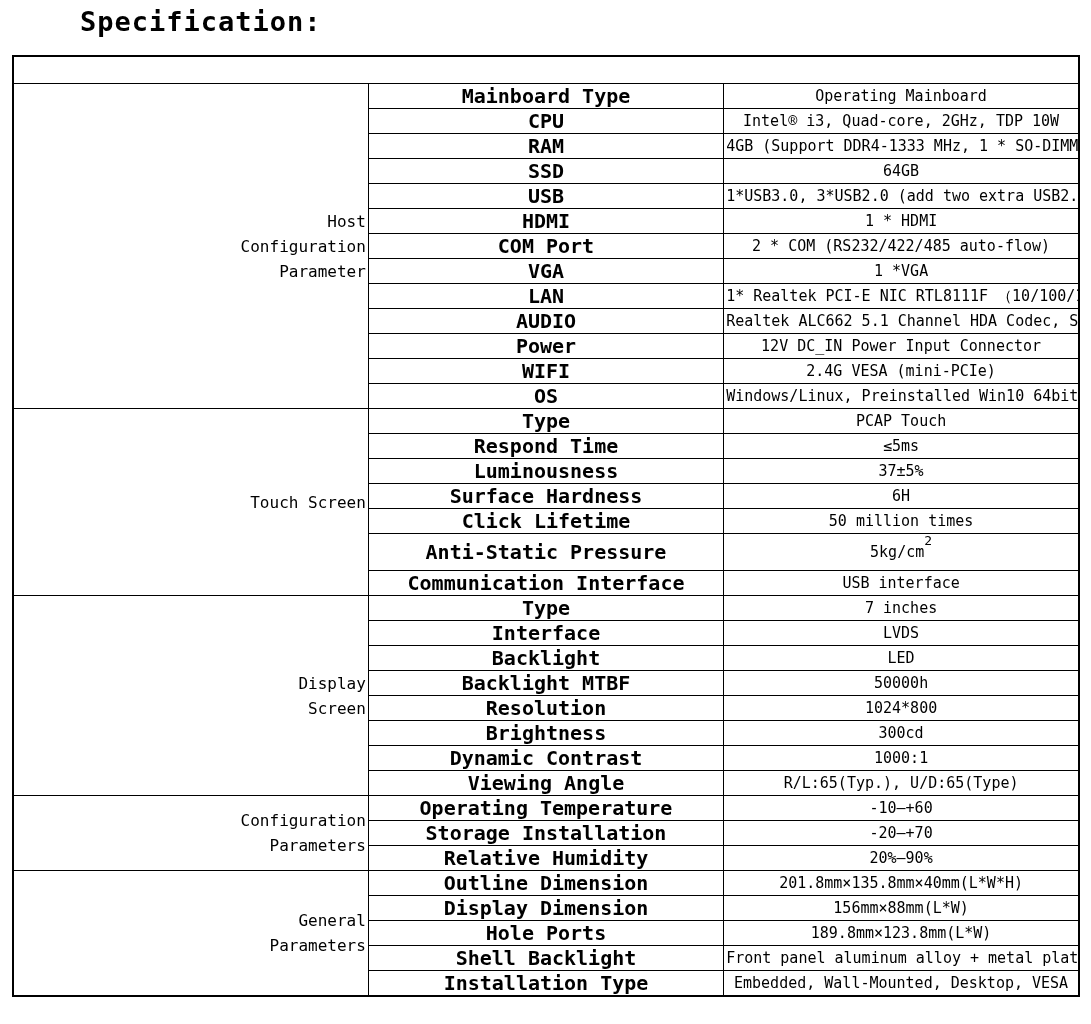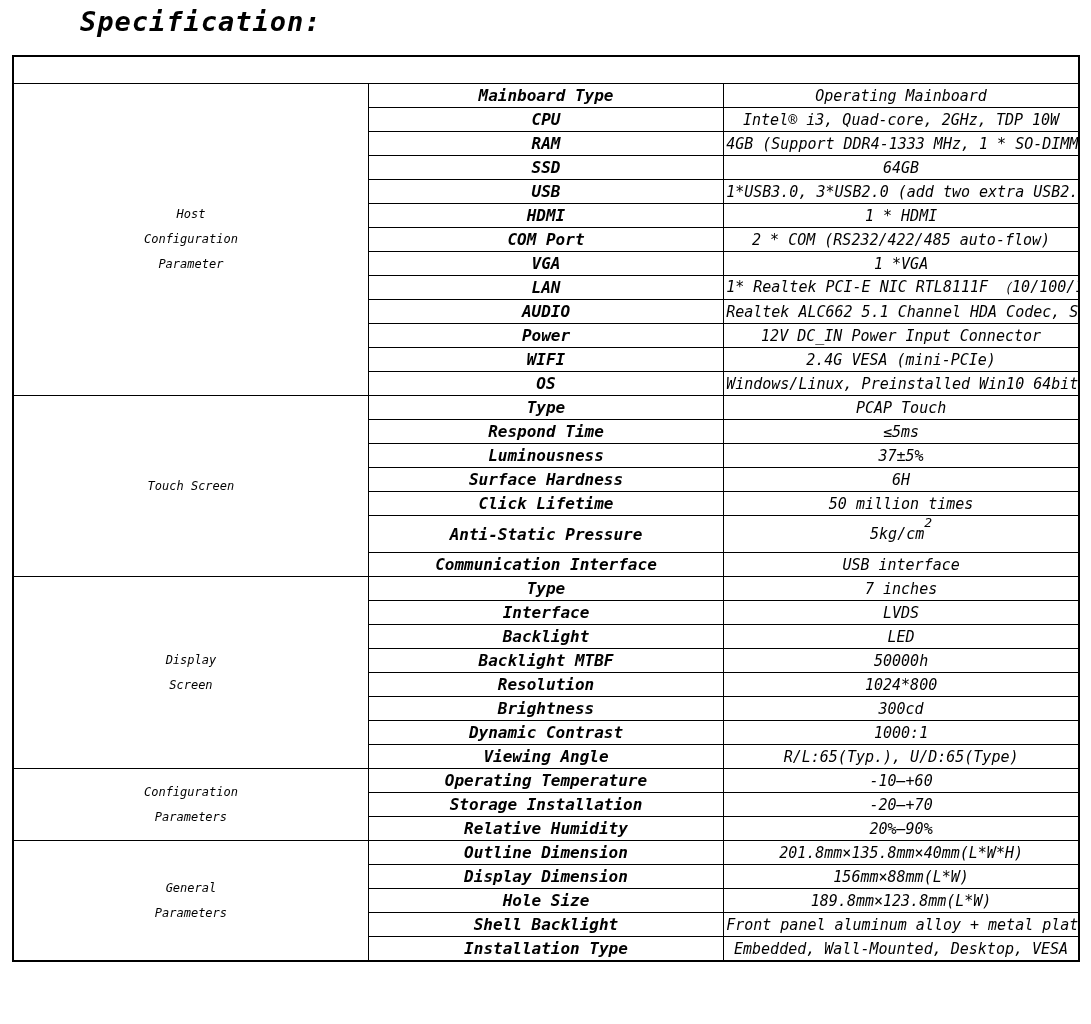--- a/index.html
+++ b/index.html
@@ -9,21 +9,20 @@
     width: 1091px;
     height: 1024px;
     font-family: "DejaVu Sans Mono", "Liberation Mono", monospace;
     color: #000000;
   }
   .page {
     position: relative;
     width: 1091px;
     height: 1024px;
     overflow: hidden;
-    font-style: italic;
   }
   .title {
     position: absolute;
     left: 80px;
     top: 6px;
     font-size: 27px;
     font-weight: bold;
     letter-spacing: 1px;
     white-space: nowrap;
   }
@@ -44,28 +43,29 @@
     text-align: center;
     vertical-align: middle;
     overflow: hidden;
     white-space: nowrap;
   }
   tr.blank-row td { height: 26px; }
   tr.data-row td { height: 23px; }
   tr.data-row.tall td { height: 36px; }
   td.cat {
     width: 156px;
-    font-size: 12px;
+    font-size: 16px;
     font-weight: normal;
     white-space: pre-line;
     line-height: 25px;
+    text-align: right;
   }
   td.param {
     width: 288px;
-    font-size: 16px;
+    font-size: 20px;
     font-weight: bold;
   }
   td.value {
     width: 616px;
     font-size: 15px;
     font-weight: normal;
   }
   td.value sup {
     font-size: 13px;
     position: relative;
@@ -219,21 +219,21 @@
           <td class="cat" rowspan="5">General
 Parameters</td>
           <td class="param">Outline Dimension</td>
           <td class="value"><span>201.8mm×135.8mm×40mm(L*W*H)</span></td>
         </tr>
         <tr class="data-row">
           <td class="param">Display Dimension</td>
           <td class="value"><span>156mm×88mm(L*W)</span></td>
         </tr>
         <tr class="data-row">
-          <td class="param">Hole Size</td>
+          <td class="param">Hole Ports</td>
           <td class="value"><span>189.8mm×123.8mm(L*W)</span></td>
         </tr>
         <tr class="data-row">
           <td class="param">Shell Backlight</td>
           <td class="value"><span>Front panel aluminum alloy + metal plate back cover</span></td>
         </tr>
         <tr class="data-row">
           <td class="param">Installation Type</td>
           <td class="value"><span>Embedded, Wall-Mounted, Desktop, VESA</span></td>
         </tr>

